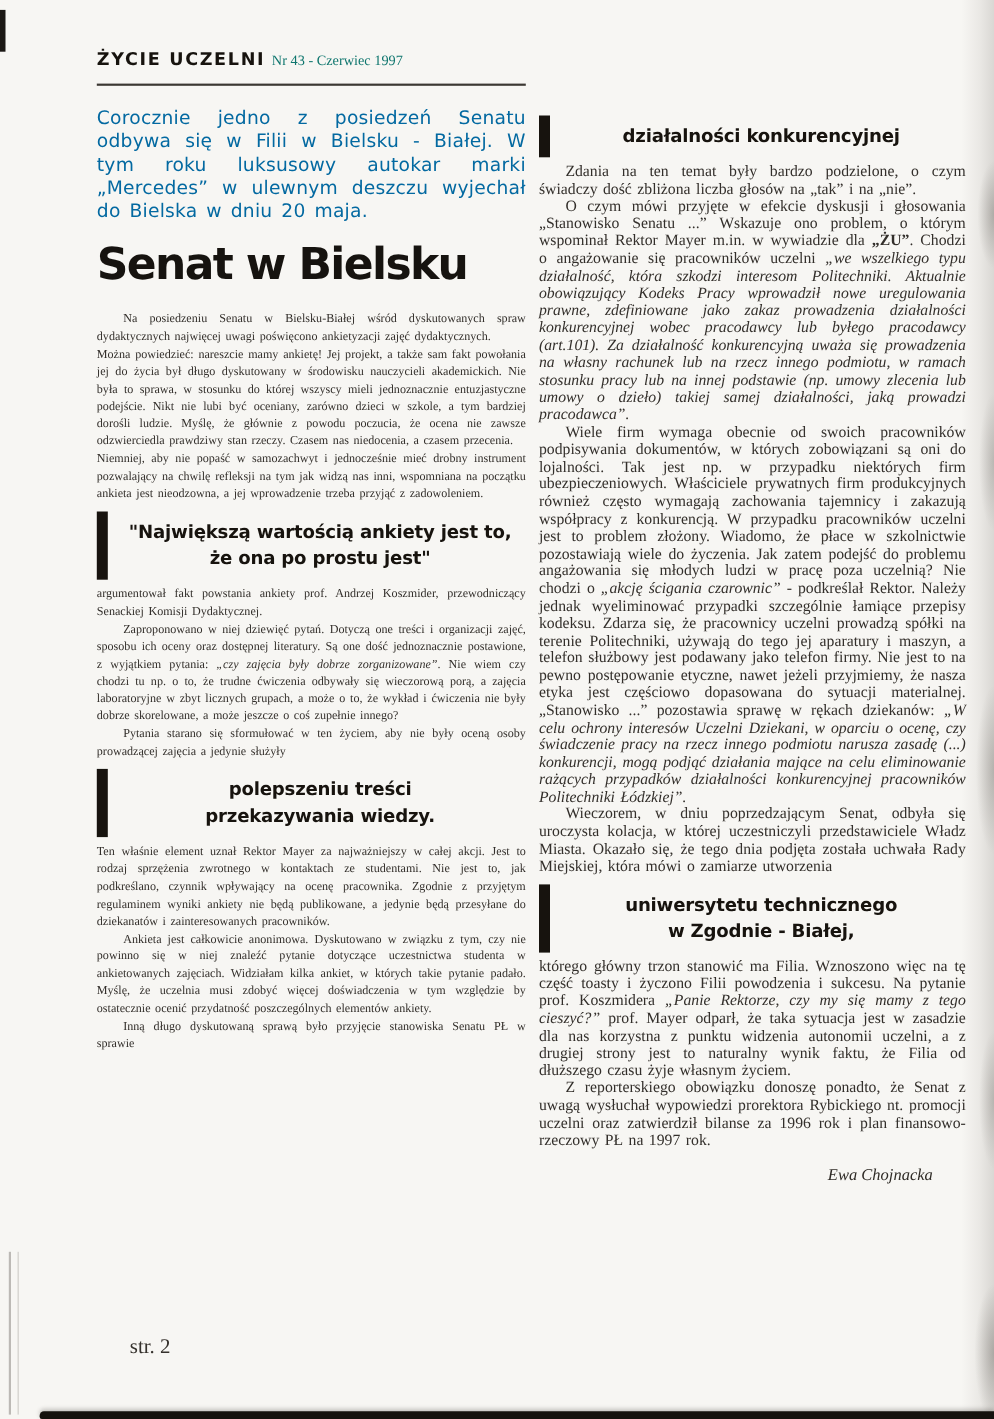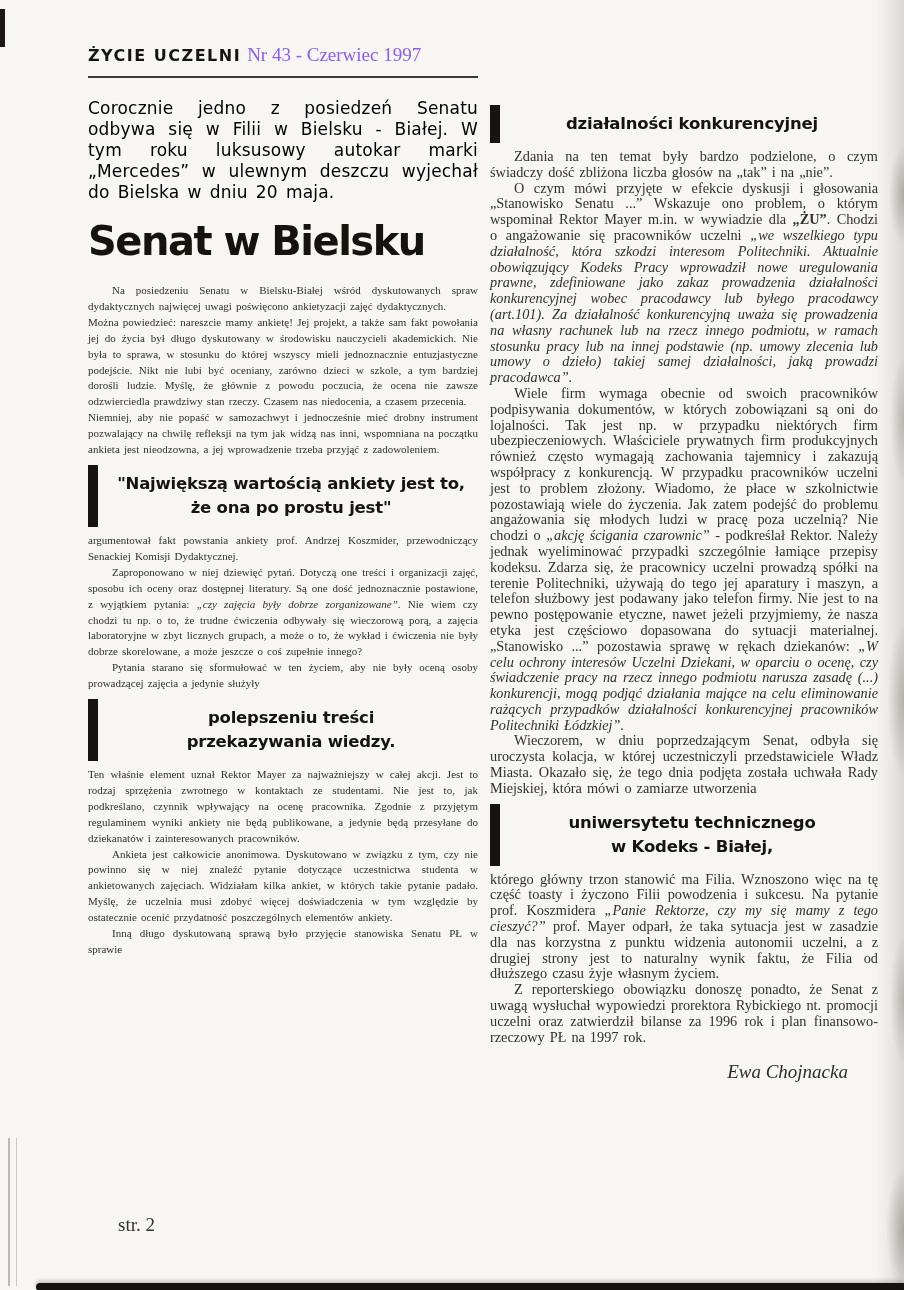--- a/index.html
+++ b/index.html
@@ -32,34 +32,34 @@
     border-left:2px solid rgba(95,89,82,.38);
     border-right:1px solid rgba(95,89,82,.28);
   }
   
   .masthead{position:absolute;left:88px;top:44px;width:390px;white-space:nowrap;}
   .logo{
     font-family:"DejaVu Sans",sans-serif;font-weight:bold;font-size:16px;
     letter-spacing:1.5px;color:#17130e;
   }
   .issue{
-    font-family:"Liberation Serif",serif;font-size:19px;color:#8b5cf6;margin-left:6px;
+    font-family:"Liberation Serif",serif;font-size:13px;color:#0f766e;margin-left:6px;
   }
   .masthead-rule{
     position:absolute;left:88px;top:76px;width:390px;height:0;
     border-top:2px solid #3c3833;
   }
   
   .col{position:absolute;top:98px;}
   .col-left{left:88px;width:390px;}
   .col-right{left:490px;width:388px;top:98px;}
   
   .lead{
     font-family:"DejaVu Sans",sans-serif;font-size:17px;line-height:21px;
-    text-align:justify;color:#000000;margin:0 0 10px 0;word-spacing:2.5px;letter-spacing:.2px;
+    text-align:justify;color:#0369a1;margin:0 0 10px 0;word-spacing:2.5px;letter-spacing:.2px;
   }
   
   .headline{
     font-family:"DejaVu Sans",sans-serif;font-weight:bold;font-size:40px;
     letter-spacing:-1.5px;color:#16130f;margin:6px 0 14px 0;line-height:56px;white-space:nowrap;
   }
   
   .bp{
     margin:0;font-size:11px;line-height:15.9px;text-align:justify;
     word-spacing:1.4px;color:#332f2b;
@@ -76,21 +76,21 @@
   .subhead .bar{
     position:absolute;left:0;top:-2px;bottom:-2px;width:10px;background:#17130e;
   }
   .sh-line{
     font-family:"DejaVu Sans",sans-serif;font-weight:bold;font-size:16.5px;
     letter-spacing:-.2px;line-height:24px;color:#17130e;white-space:nowrap;
   }
   
   .signature{
     margin-top:16px;padding-right:30px;text-align:right;
-    font-style:italic;font-size:19px;color:#2f2b26;
+    font-style:italic;font-size:15px;color:#2f2b26;
   }
   .page-number{
     position:absolute;left:118px;top:1214px;font-size:19px;color:#36322d;
   }
 </style>
 </head>
 <body>
 
 <div class="masthead">
   <span class="logo">ŻYCIE UCZELNI</span><span class="issue">Nr 43 - Czerwiec 1997</span>
@@ -133,21 +133,21 @@
   </div>
 
   <p class="bp ind">Zdania na ten temat były bardzo podzielone, o czym świadczy dość zbliżona liczba głosów na „tak” i na „nie”.</p>
   <p class="bp ind"><span>O czym mówi przyjęte w efekcie dyskusji i głosowania „Stanowisko Senatu ...” Wskazuje ono problem, o którym wspominał Rektor Mayer m.in. w wywiadzie dla </span><span class="b">„ŻU”</span><span>. Chodzi o angażowanie się pracowników uczelni </span><span class="it">„we wszelkiego typu działalność, która szkodzi interesom Politechniki. Aktualnie obowiązujący Kodeks Pracy wprowadził nowe uregulowania prawne, zdefiniowane jako zakaz prowadzenia działalności konkurencyjnej wobec pracodawcy lub byłego pracodawcy (art.101). Za działalność konkurencyjną uważa się prowadzenia na własny rachunek lub na rzecz innego podmiotu, w ramach stosunku pracy lub na innej podstawie (np. umowy zlecenia lub umowy o dzieło) takiej samej działalności, jaką prowadzi pracodawca”.</span></p>
   <p class="bp ind"><span>Wiele firm wymaga obecnie od swoich pracowników podpisywania dokumentów, w których zobowiązani są oni do lojalności. Tak jest np. w przypadku niektórych firm ubezpieczeniowych. Właściciele prywatnych firm produkcyjnych również często wymagają zachowania tajemnicy i zakazują współpracy z konkurencją. W przypadku pracowników uczelni jest to problem złożony. Wiadomo, że płace w szkolnictwie pozostawiają wiele do życzenia. Jak zatem podejść do problemu angażowania się młodych ludzi w pracę poza uczelnią? Nie chodzi o </span><span class="it">„akcję ścigania czarownic”</span><span> - podkreślał Rektor. Należy jednak wyeliminować przypadki szczególnie łamiące przepisy kodeksu. Zdarza się, że pracownicy uczelni prowadzą spółki na terenie Politechniki, używają do tego jej aparatury i maszyn, a telefon służbowy jest podawany jako telefon firmy. Nie jest to na pewno postępowanie etyczne, nawet jeżeli przyjmiemy, że nasza etyka jest częściowo dopasowana do sytuacji materialnej. „Stanowisko ...” pozostawia sprawę w rękach dziekanów: </span><span class="it">„W celu ochrony interesów Uczelni Dziekani, w oparciu o ocenę, czy świadczenie pracy na rzecz innego podmiotu narusza zasadę (...) konkurencji, mogą podjąć działania mające na celu eliminowanie rażących przypadków działalności konkurencyjnej pracowników Politechniki Łódzkiej”.</span></p>
   <p class="bp ind">Wieczorem, w dniu poprzedzającym Senat, odbyła się uroczysta kolacja, w której uczestniczyli przedstawiciele Władz Miasta. Okazało się, że tego dnia podjęta została uchwała Rady Miejskiej, która mówi o zamiarze utworzenia</p>
 
   <div class="subhead">
     <span class="bar"></span>
     <div class="sh-line">uniwersytetu technicznego</div>
-    <div class="sh-line">w Kodeks - Białej,</div>
+    <div class="sh-line">w Zgodnie - Białej,</div>
   </div>
 
   <p class="bp"><span>którego główny trzon stanowić ma Filia. Wznoszono więc na tę część toasty i życzono Filii powodzenia i sukcesu. Na pytanie prof. Koszmidera </span><span class="it">„Panie Rektorze, czy my się mamy z tego cieszyć?”</span><span> prof. Mayer odparł, że taka sytuacja jest w zasadzie dla nas korzystna z punktu widzenia autonomii uczelni, a z drugiej strony jest to naturalny wynik faktu, że Filia od dłuższego czasu żyje własnym życiem.</span></p>
   <p class="bp ind">Z reporterskiego obowiązku donoszę ponadto, że Senat z uwagą wysłuchał wypowiedzi prorektora Rybickiego nt. promocji uczelni oraz zatwierdził bilanse za 1996 rok i plan finansowo-rzeczowy PŁ na 1997 rok.</p>
 
   <div class="signature">Ewa Chojnacka</div>
 </div>
 
 <div class="page-number">str. 2</div>
 

